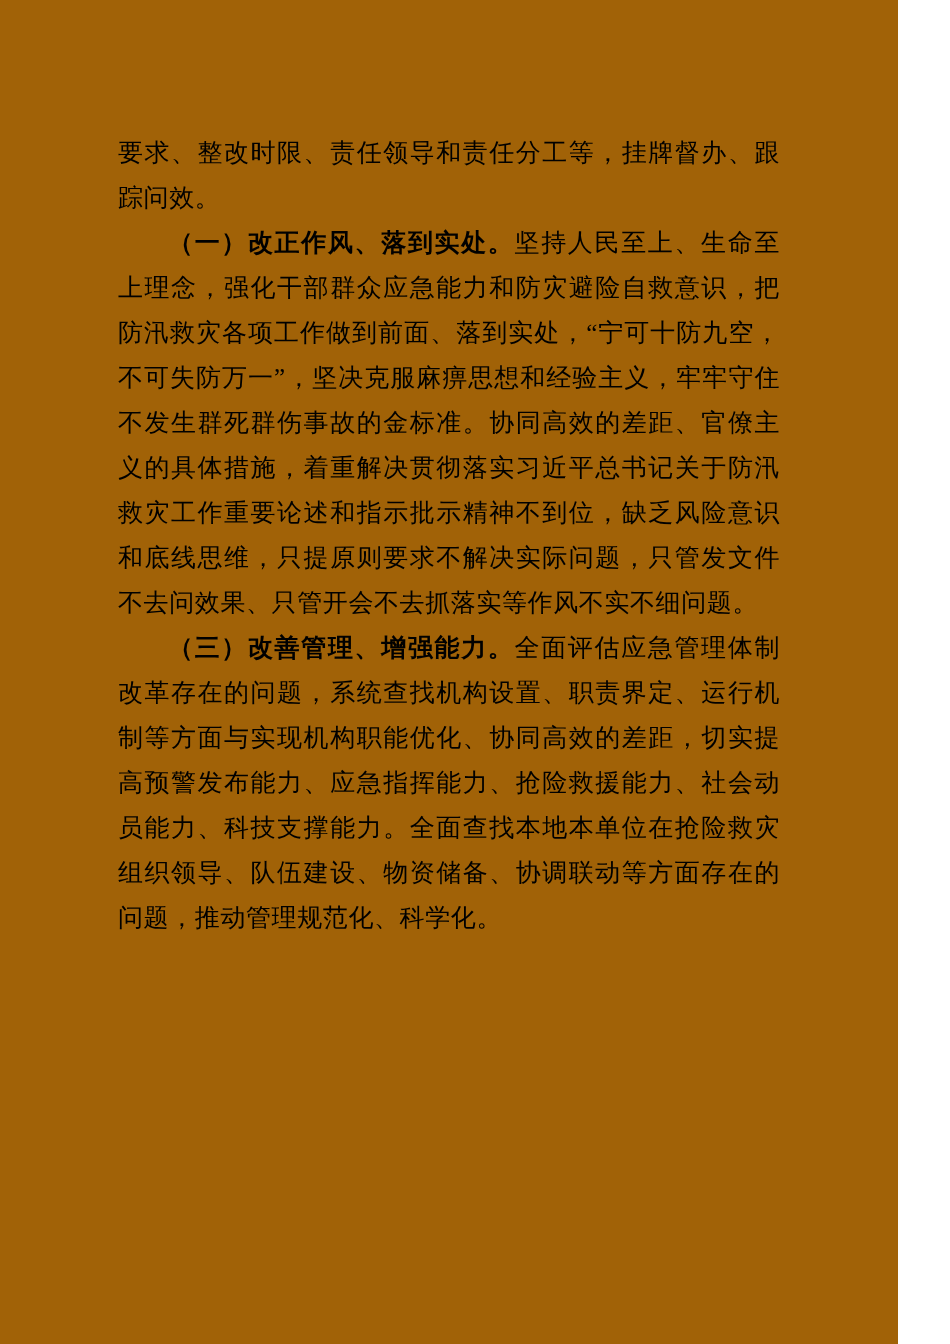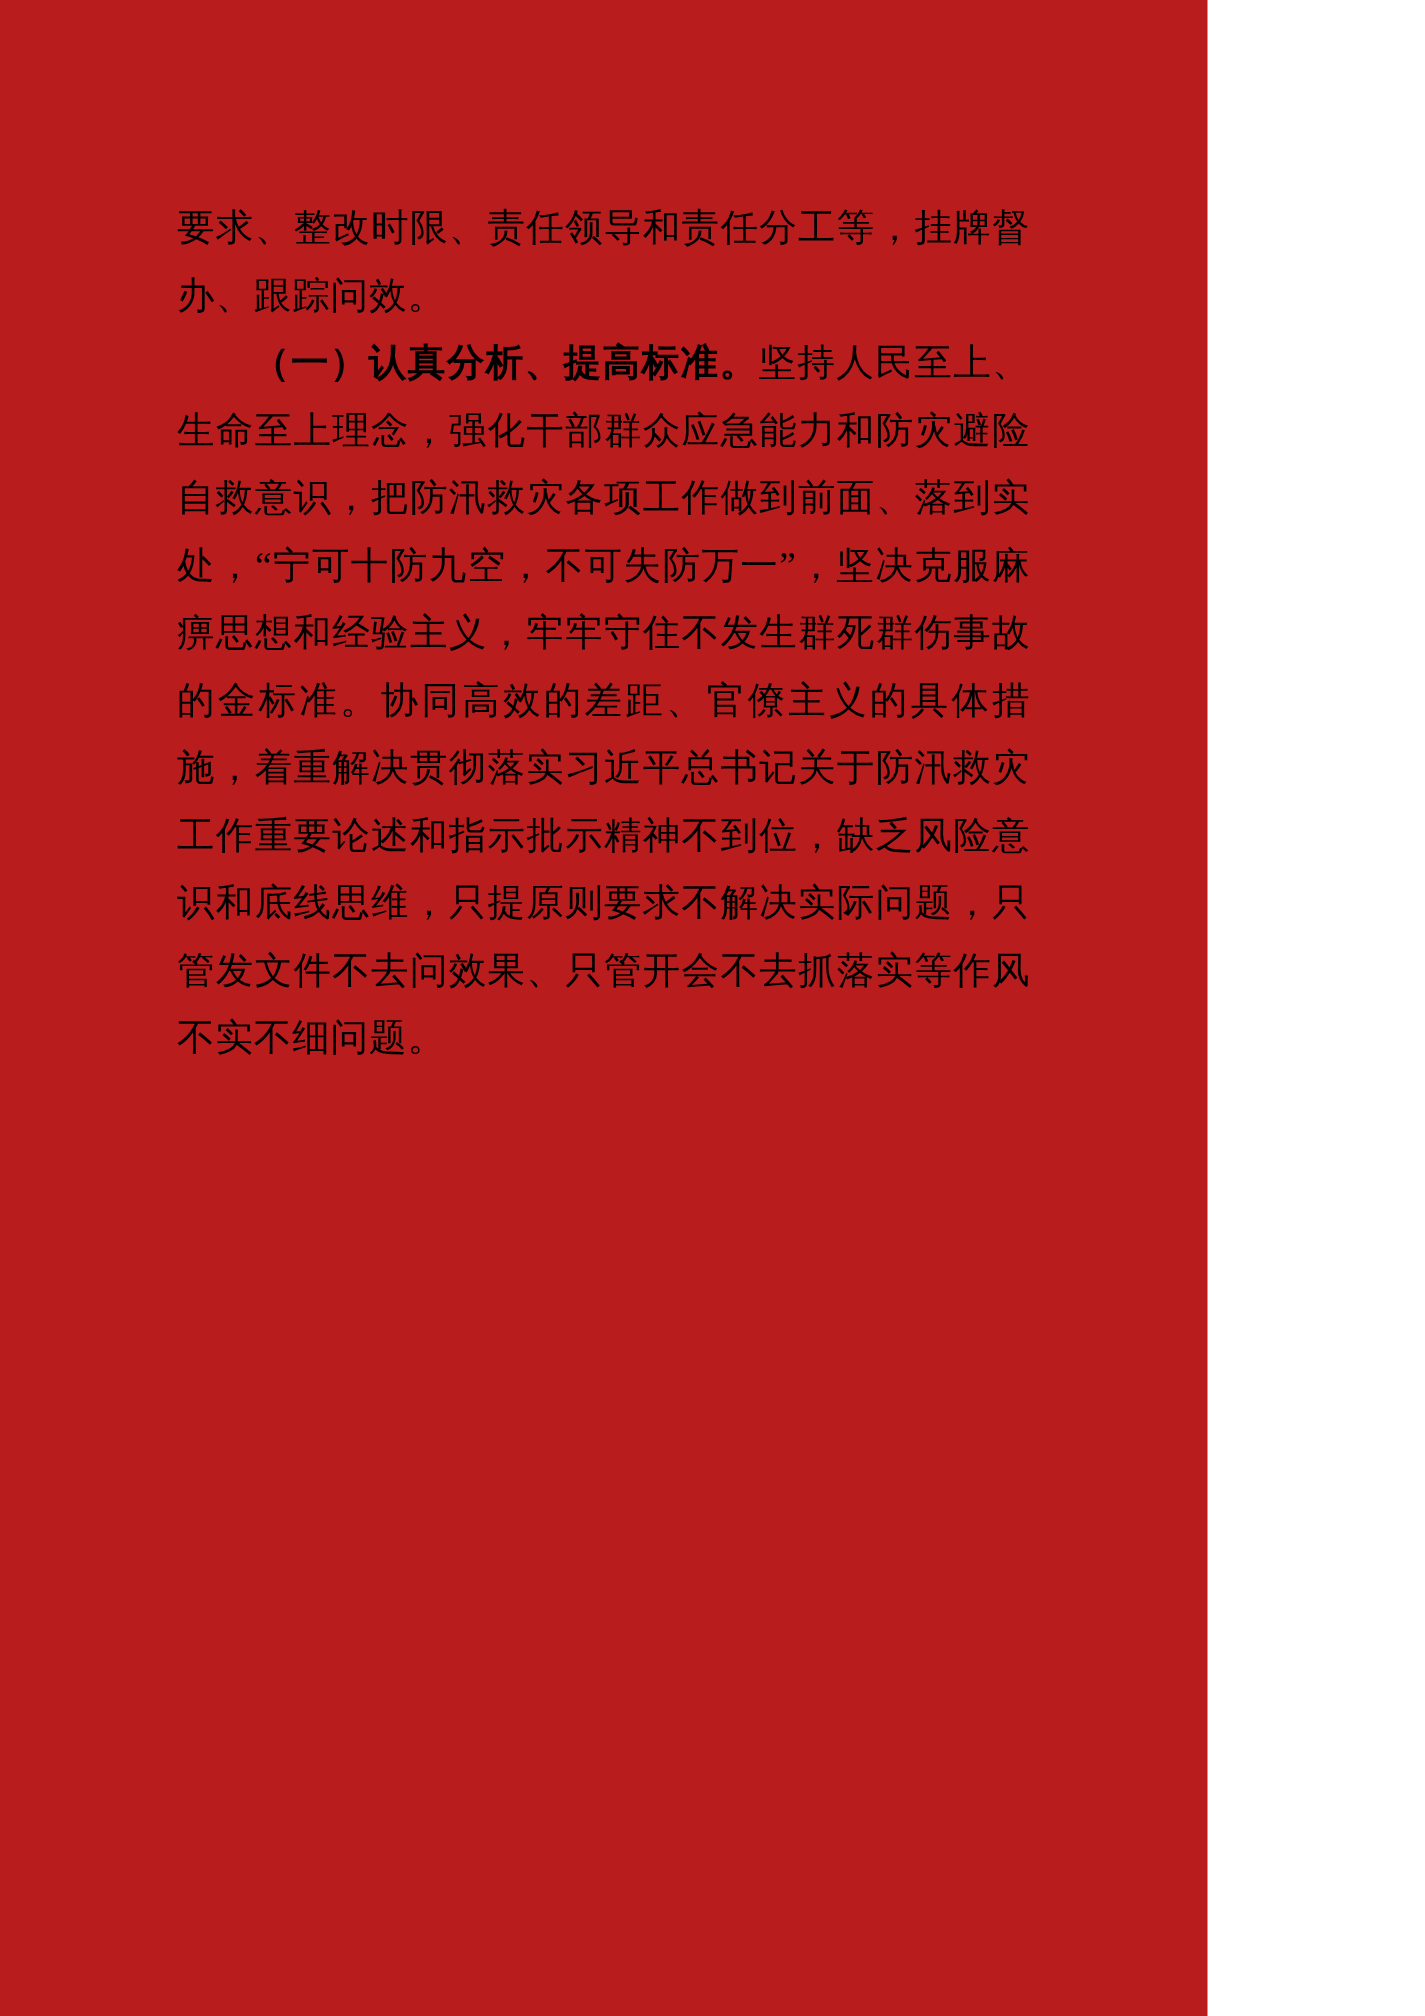--- a/index.html
+++ b/index.html
@@ -9,23 +9,23 @@
   }
 
   body {
     width: 950px;
     min-height: 1344px;
     font-family: "Liberation Serif", "DejaVu Serif", serif;
     color: #000000;
   }
 
   .doc-page {
-    width: 805px;
+    width: 898px;
     min-height: 1344px;
-    background: #b91c1c;
+    background: #a16207;
     padding: 130px 118px 60px 118px;
   }
 
   .para {
     font-size: 25px;
     line-height: 45px;
     text-align: justify;
     text-justify: inter-character;
     letter-spacing: 0.6px;
     word-break: break-all;
@@ -48,18 +48,21 @@
 </head>
 <body>
 
 <div class="doc-page">
 
   <p class="para">
     <span class="body-text">要求、整改时限、责任领导和责任分工等，挂牌督办、跟踪问效。</span>
   </p>
 
   <p class="para indent">
-    <span class="lead">（一）认真分析、提高标准。</span><span class="body-text">坚持人民至上、生命至上理念，强化干部群众应急能力和防灾避险自救意识，把防汛救灾各项工作做到前面、落到实处，“宁可十防九空，不可失防万一”，坚决克服麻痹思想和经验主义，牢牢守住不发生群死群伤事故的金标准。协同高效的差距、官僚主义的具体措施，着重解决贯彻落实习近平总书记关于防汛救灾工作重要论述和指示批示精神不到位，缺乏风险意识和底线思维，只提原则要求不解决实际问题，只管发文件不去问效果、只管开会不去抓落实等作风不实不细问题。</span>
+    <span class="lead">（一）改正作风、落到实处。</span><span class="body-text">坚持人民至上、生命至上理念，强化干部群众应急能力和防灾避险自救意识，把防汛救灾各项工作做到前面、落到实处，“宁可十防九空，不可失防万一”，坚决克服麻痹思想和经验主义，牢牢守住不发生群死群伤事故的金标准。协同高效的差距、官僚主义的具体措施，着重解决贯彻落实习近平总书记关于防汛救灾工作重要论述和指示批示精神不到位，缺乏风险意识和底线思维，只提原则要求不解决实际问题，只管发文件不去问效果、只管开会不去抓落实等作风不实不细问题。</span>
   </p>
 
 
+  <p class="para indent">
+    <span class="lead">（三）改善管理、增强能力。</span><span class="body-text">全面评估应急管理体制改革存在的问题，系统查找机构设置、职责界定、运行机制等方面与实现机构职能优化、协同高效的差距，切实提高预警发布能力、应急指挥能力、抢险救援能力、社会动员能力、科技支撑能力。全面查找本地本单位在抢险救灾组织领导、队伍建设、物资储备、协调联动等方面存在的问题，推动管理规范化、科学化。</span>
+  </p>
 
 </div>
 
 </body></html>

